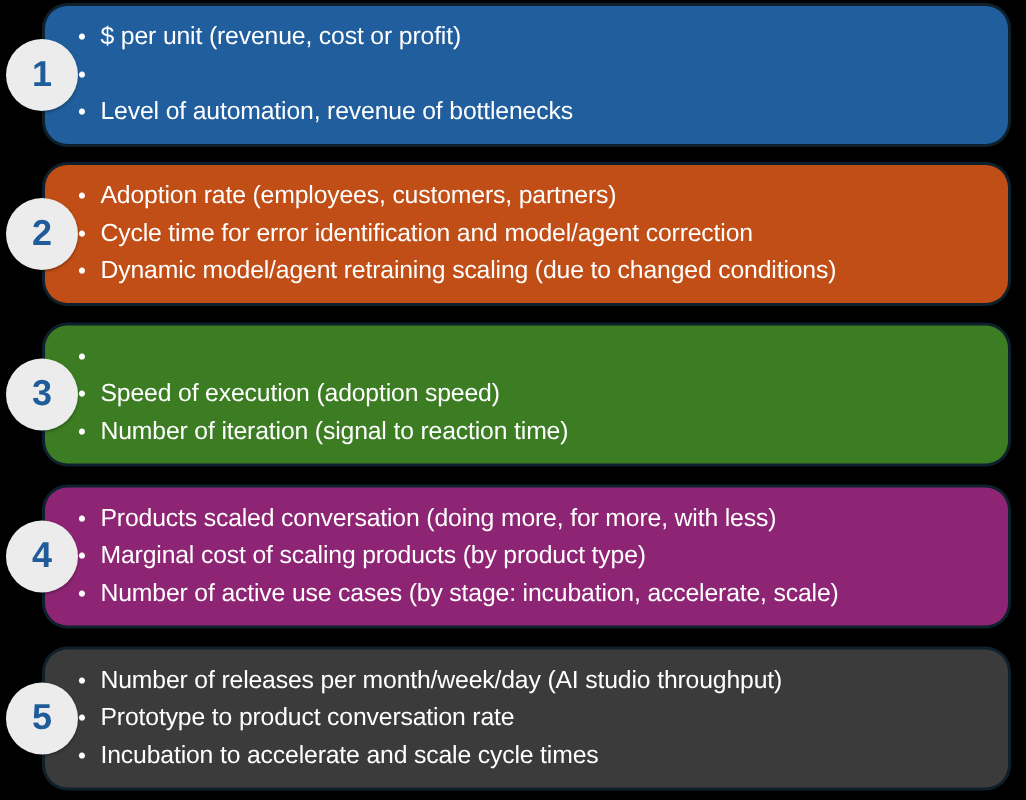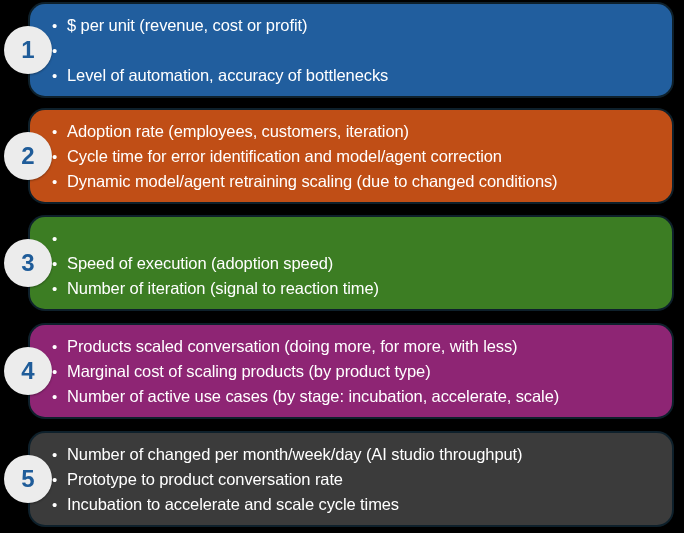--- a/index.html
+++ b/index.html
@@ -102,32 +102,32 @@
         <ul class="bullets">
           <li class="bullet-item">
             <span class="bullet-dot">•</span>
             <span class="bullet-text">$ per unit (revenue, cost or profit)</span>
           </li>
           <li class="bullet-item">
             <span class="bullet-dot">•</span>
           </li>
           <li class="bullet-item">
             <span class="bullet-dot">•</span>
-            <span class="bullet-text">Level of automation, accuracy of bottlenecks</span>
+            <span class="bullet-text">Level of automation, revenue of bottlenecks</span>
           </li>
         </ul>
       </div>
       <div class="badge" style="background: rgb(236, 236, 236); color: rgb(31, 92, 153);">1</div>
     </div>
     <div class="card-row" style="top: 110px; height: 92px;">
       <div class="card" style="background: rgb(192, 78, 22);">
         <ul class="bullets">
           <li class="bullet-item">
             <span class="bullet-dot">•</span>
-            <span class="bullet-text">Adoption rate (employees, customers, iteration)</span>
+            <span class="bullet-text">Adoption rate (employees, customers, partners)</span>
           </li>
           <li class="bullet-item">
             <span class="bullet-dot">•</span>
             <span class="bullet-text">Cycle time for error identification and model/agent correction</span>
           </li>
           <li class="bullet-item">
             <span class="bullet-dot">•</span>
             <span class="bullet-text">Dynamic model/agent retraining scaling (due to changed conditions)</span>
           </li>
         </ul>
@@ -169,21 +169,21 @@
           </li>
         </ul>
       </div>
       <div class="badge" style="background: rgb(236, 236, 236); color: rgb(31, 92, 153);">4</div>
     </div>
     <div class="card-row" style="top: 433px; height: 92px;">
       <div class="card" style="background: rgb(59, 59, 59);">
         <ul class="bullets">
           <li class="bullet-item">
             <span class="bullet-dot">•</span>
-            <span class="bullet-text">Number of changed per month/week/day (AI studio throughput)</span>
+            <span class="bullet-text">Number of releases per month/week/day (AI studio throughput)</span>
           </li>
           <li class="bullet-item">
             <span class="bullet-dot">•</span>
             <span class="bullet-text">Prototype to product conversation rate</span>
           </li>
           <li class="bullet-item">
             <span class="bullet-dot">•</span>
             <span class="bullet-text">Incubation to accelerate and scale cycle times</span>
           </li>
         </ul>

